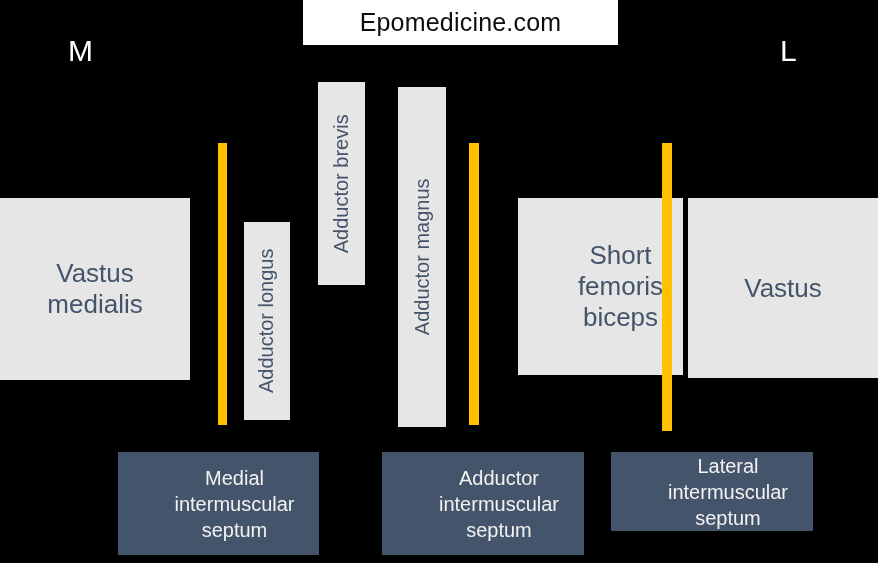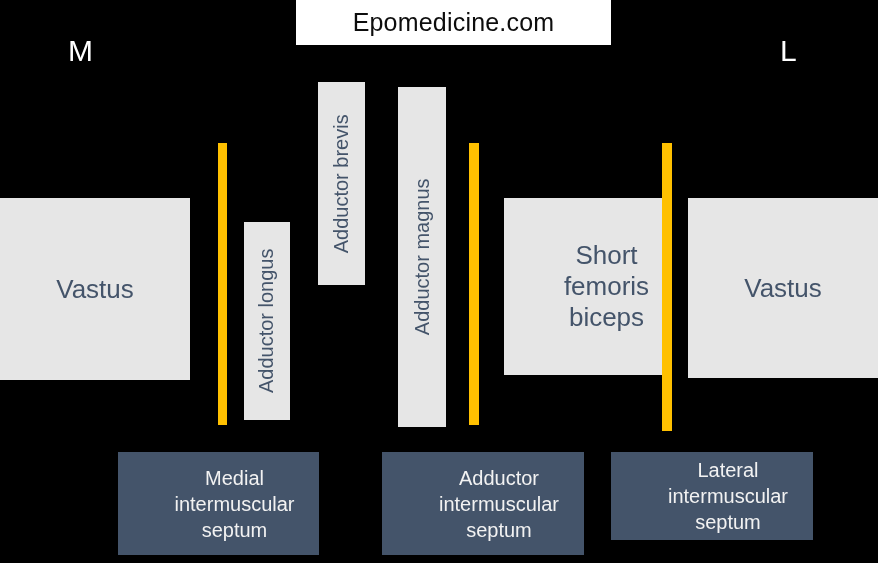--- a/index.html
+++ b/index.html
@@ -82,46 +82,47 @@
     line-height: 1.3;
     box-sizing: border-box;
     padding-left: 32px;
   }
 </style>
 </head>
 <body>
 
 <div id="stage">
 
-  <div class="banner" style="left:296px; top:0px; width:315px; height:45px;">
+  <div class="banner" style="left:303px; top:0px; width:315px; height:45px;">
     <span>Epomedicine.com</span>
   </div>
 
   <div class="orient" style="left:68px; top:36px;">M</div>
   <div class="orient" style="left:780px; top:36px;">L</div>
 
   <div class="muscle h" style="left:0px; top:198px; width:190px; height:182px;">
     <div>
       <span class="lbl">Vastus</span>
+      <span class="lbl">medialis</span>
     </div>
   </div>
 
   <div class="muscle v" style="left:244px; top:222px; width:46px; height:198px;">
     <span class="lbl">Adductor longus</span>
   </div>
 
   <div class="muscle v" style="left:318px; top:82px; width:47px; height:203px;">
     <span class="lbl">Adductor brevis</span>
   </div>
 
   <div class="muscle v" style="left:398px; top:87px; width:48px; height:340px;">
     <span class="lbl">Adductor magnus</span>
   </div>
 
-  <div class="muscle h" style="left:504px; top:198px; width:165px; height:177px;padding-left:40px;">
+  <div class="muscle h" style="left:518px; top:198px; width:165px; height:177px;padding-left:40px;">
     <div>
       <span class="lbl">Short</span>
       <span class="lbl">femoris</span>
       <span class="lbl">biceps</span>
     </div>
   </div>
 
   <div class="muscle h" style="left:688px; top:198px; width:190px; height:180px;">
     <div>
       <span class="lbl">Vastus</span>
@@ -141,21 +142,21 @@
   </div>
 
   <div class="septum" style="left:382px; top:452px; width:202px; height:103px;">
     <div>
       <span class="lbl">Adductor</span><br>
       <span class="lbl">intermuscular</span><br>
       <span class="lbl">septum</span>
     </div>
   </div>
 
-  <div class="septum" style="left:611px; top:452px; width:202px; height:88px;">
+  <div class="septum" style="left:611px; top:452px; width:202px; height:79px;">
     <div>
       <span class="lbl">Lateral</span><br>
       <span class="lbl">intermuscular</span><br>
       <span class="lbl">septum</span>
     </div>
   </div>
 
 </div>
 
 </body></html>

